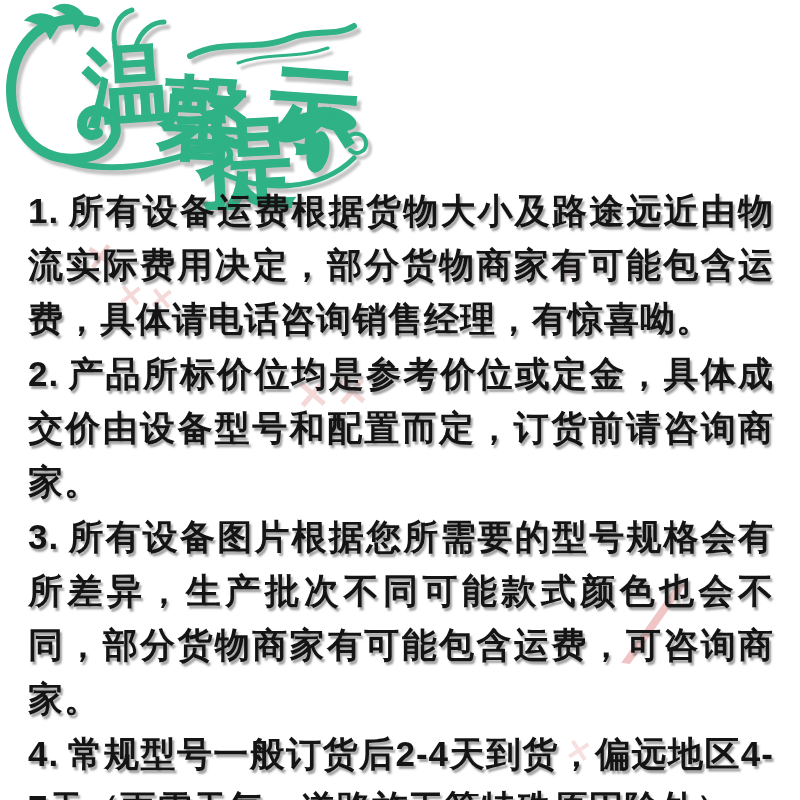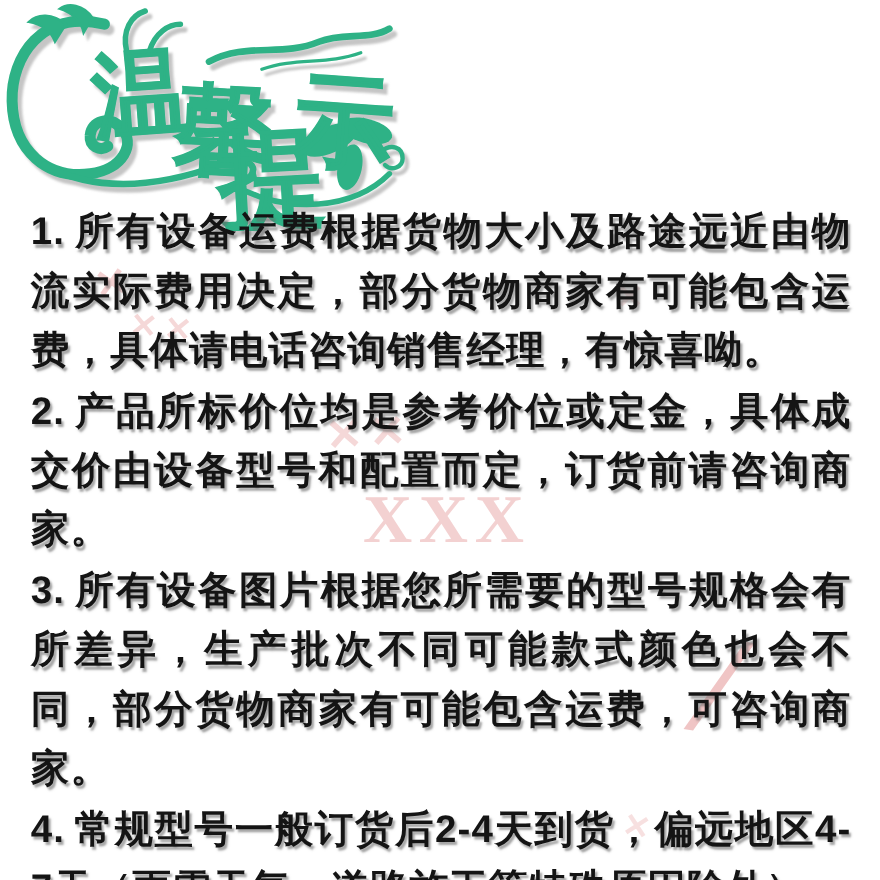--- a/index.html
+++ b/index.html
@@ -62,21 +62,20 @@
   .notice .num { margin-right: 8px; }
 </style>
 </head>
 <body>
 
 <div class="wm-layer">
     <span class="wm" style="left: 86px; top: 236px; font-size: 36px; opacity: 0.3; transform: rotate(-10deg);">✕</span>
     <span class="wm" style="left: 118px; top: 280px; font-size: 30px; opacity: 0.26; transform: rotate(6deg);">✕✕</span>
     <span class="wm" style="left: 560px; top: 252px; font-size: 30px; opacity: 0.18; transform: rotate(0deg);">✕</span>
     <span class="wm" style="left: 296px; top: 370px; font-size: 40px; opacity: 0.26; transform: rotate(-4deg);">✕✕</span>
-    <span class="wm" style="left: 330px; top: 438px; font-size: 62px; opacity: 0.3; transform: rotate(0deg);">XXX</span>
     <span class="wm" style="left: 632px; top: 582px; font-size: 72px; opacity: 0.38; transform: rotate(8deg);">╱</span>
     <span class="wm" style="left: 566px; top: 734px; font-size: 30px; opacity: 0.2; transform: rotate(12deg);">✕</span>
   </div>
 
 <div class="header">
   <svg width="400" height="210" viewBox="0 0 400 210">
     <g stroke="#2eb286" fill="none" stroke-linecap="round">
 
       <g>
         <path d="M 95,22 C 38,8 10,52 11,92 C 12,138 44,163 82,158 C 112,154 124,130 110,116 C 99,105 83,110 82,123 C 81,133 91,138 98,133" stroke-width="10"></path>

